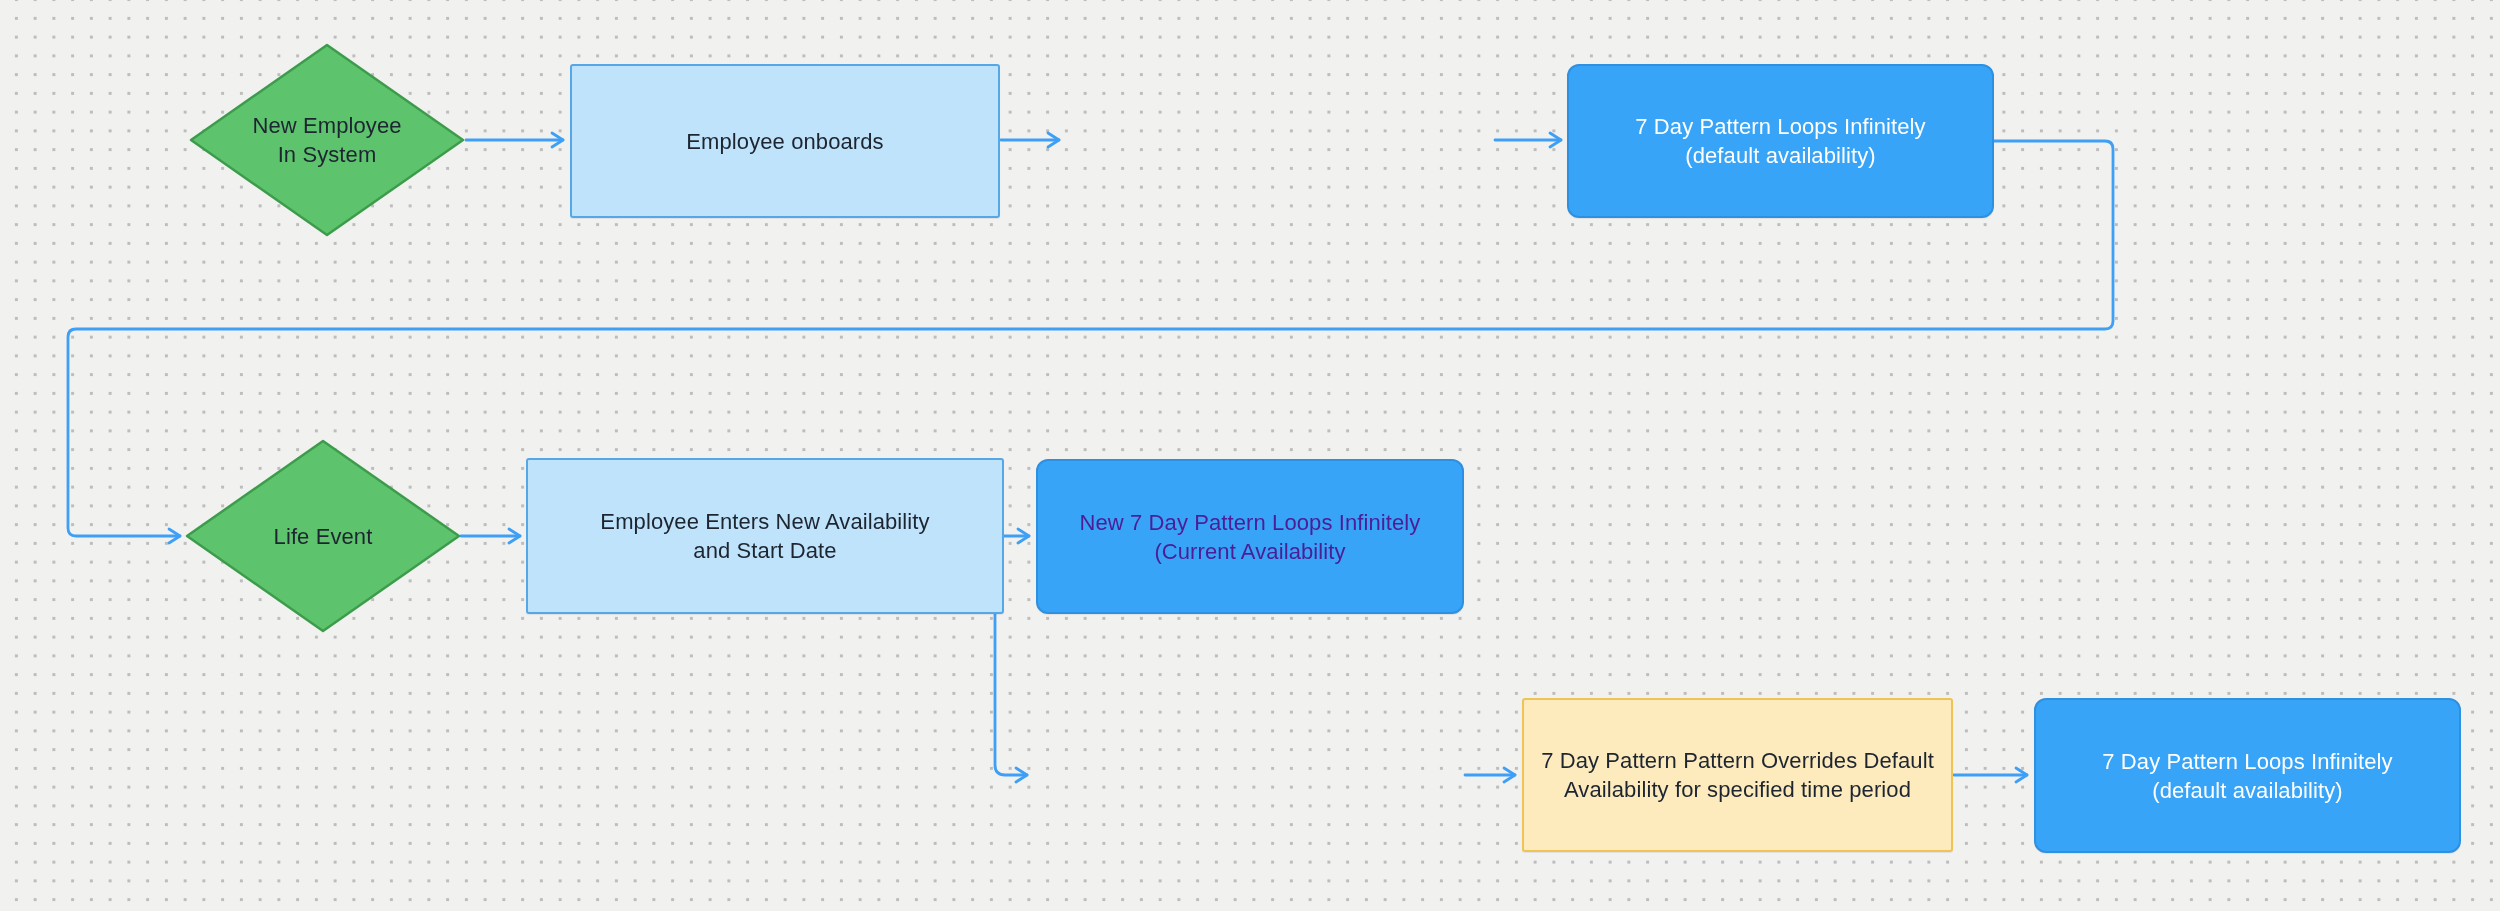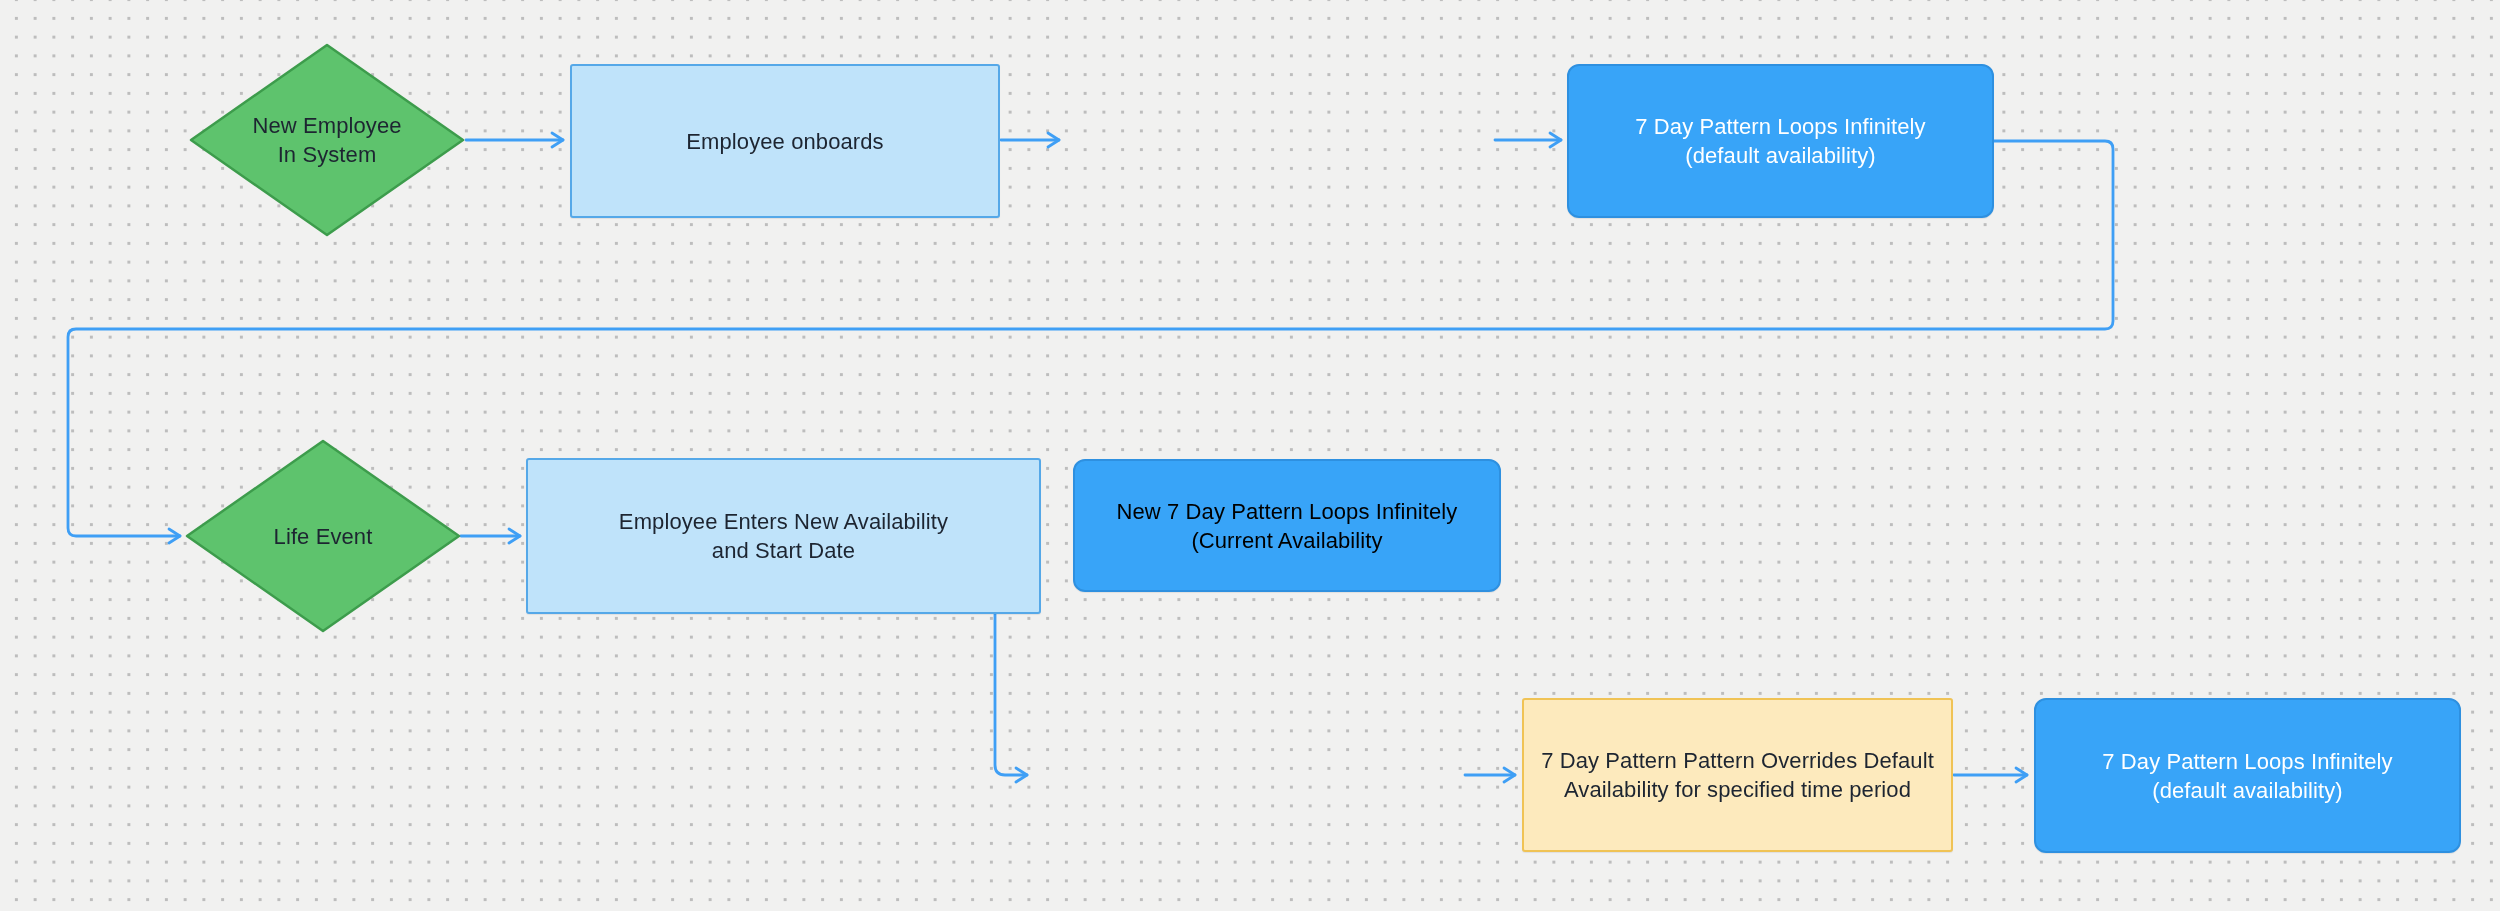--- a/index.html
+++ b/index.html
@@ -118,26 +118,26 @@
 (default availability)</div>
   </div>
 
   <div class="node diamond" style="left:185px; top:439px; width:276px; height:194px">
     <svg viewBox="0 0 276 194" preserveAspectRatio="none">
       <polygon points="138,2 274,97 138,192 2,97" style="fill: rgb(94, 195, 109); stroke: rgb(61, 156, 76);"></polygon>
     </svg>
     <div class="label" style="color: rgb(29, 37, 49);">Life Event</div>
   </div>
 
-  <div class="node rect" style="left: 526px; top: 458px; width: 515px; height: 156px; background-color: rgb(191, 227, 250); border-color: rgb(85, 168, 232); color: rgb(29, 37, 49);">
+  <div class="node rect" style="left: 526px; top: 458px; width: 478px; height: 156px; background-color: rgb(191, 227, 250); border-color: rgb(85, 168, 232); color: rgb(29, 37, 49);">
     <div class="label">Employee Enters New Availability
 and Start Date</div>
   </div>
 
-  <div class="node terminal" style="left: 1036px; top: 459px; width: 428px; height: 133px; background-color: rgb(56, 164, 248); border-color: rgb(46, 144, 224); color: #000000; margin-left: 37px;">
+  <div class="node terminal" style="left: 1036px; top: 459px; width: 428px; height: 155px; background-color: rgb(56, 164, 248); border-color: rgb(46, 144, 224); color: #4c1d95;">
     <div class="label">New 7 Day Pattern Loops Infinitely
 (Current Availability</div>
   </div>
 
 
   <div class="node rect" style="left: 1522px; top: 698px; width: 431px; height: 154px; background-color: rgb(253, 234, 189); border-color: rgb(240, 195, 85); color: rgb(29, 37, 49);">
     <div class="label">7 Day Pattern Pattern Overrides Default
 Availability for specified time period</div>
   </div>
 

